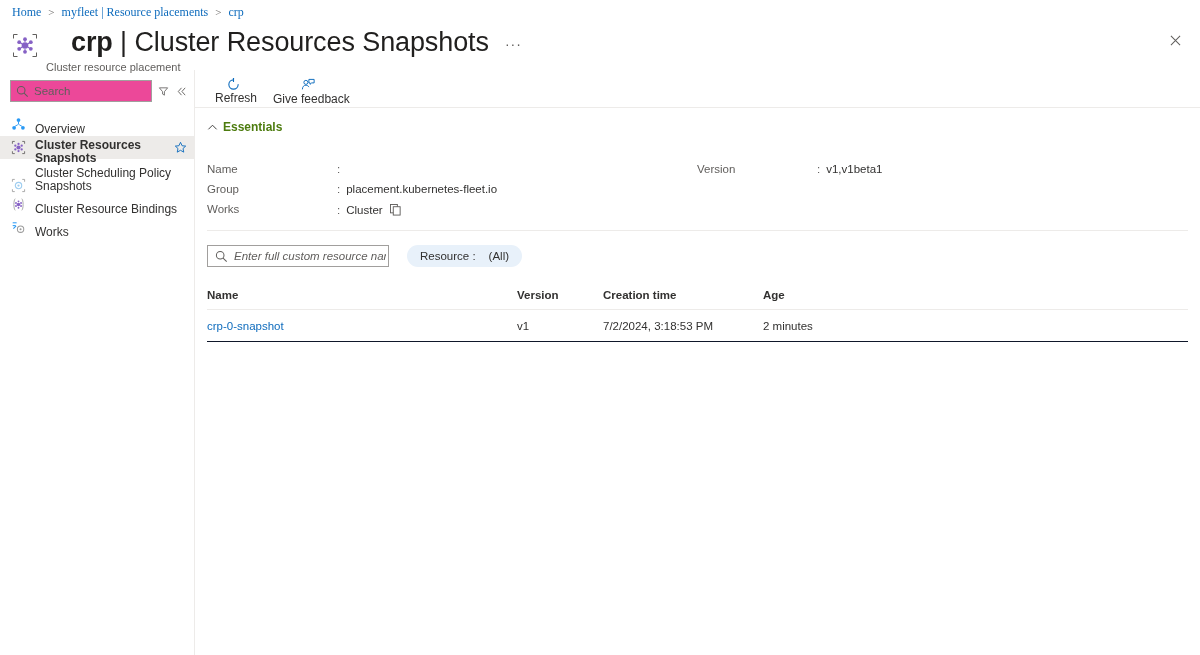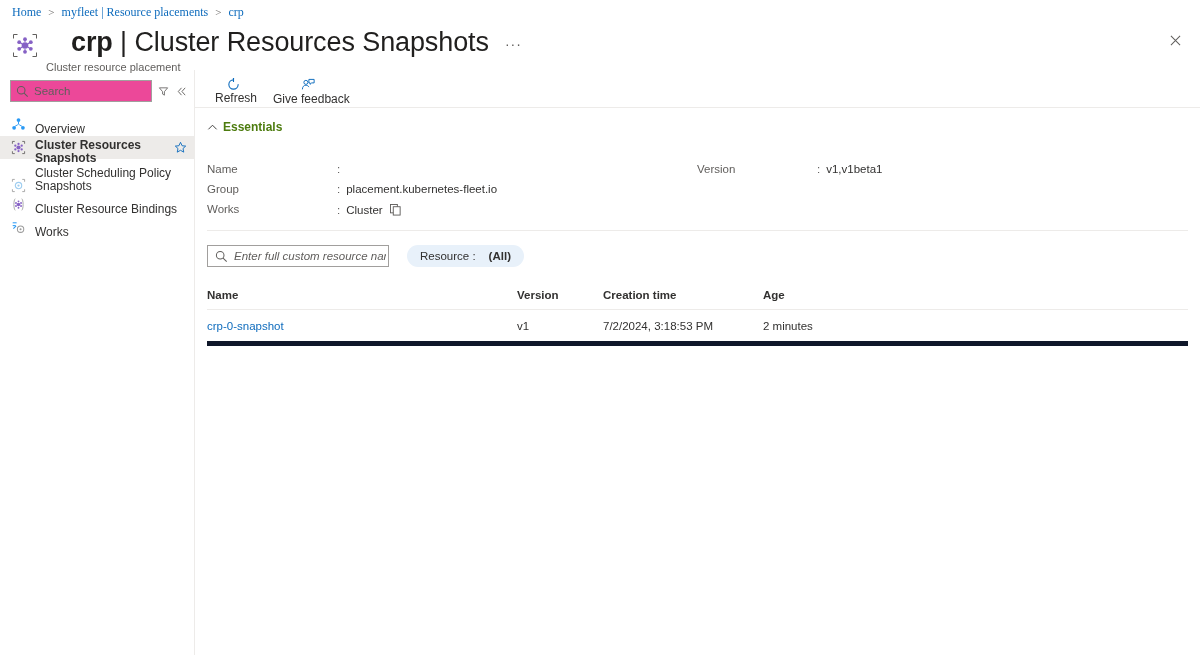--- a/index.html
+++ b/index.html
@@ -179,33 +179,33 @@
   }
   .filter-search input::placeholder { color: #605e5c; font-style: italic; }
   .pill {
     margin-left: 18px;
     background: #e8f1fa;
     border-radius: 12px;
     height: 22px; padding: 0 13px;
     display: flex; align-items: center;
     font-size: 11.5px; color: #323130; cursor: pointer;
   }
-  .pill b { font-weight: 700; padding-left: 13px; }
+  .pill b { font-weight: 400; padding-left: 13px; }
 
   .table-wrap { padding: 0 12px; margin-top: 22px; }
   table { width: 100%; border-collapse: collapse; }
   th {
     text-align: left; font-size: 11.5px; font-weight: 700;
     color: #323130; padding: 0 0 8px 0;
     border-bottom: 1px solid #edebe9;
   }
   td {
     font-size: 11.5px; color: #323130;
     padding: 10px 0 9px 0;
-    border-bottom: 5px solid #0f172a;
+    border-bottom: 1px solid #0f172a;
   }
   .cell-link { color: #0f6cbd; cursor: pointer; }
   .col-name { width: 310px; }
   .col-ver { width: 86px; }
   .col-time { width: 160px; }
   .col-age { width: auto; }
 </style>
 </head>
 <body>
 

